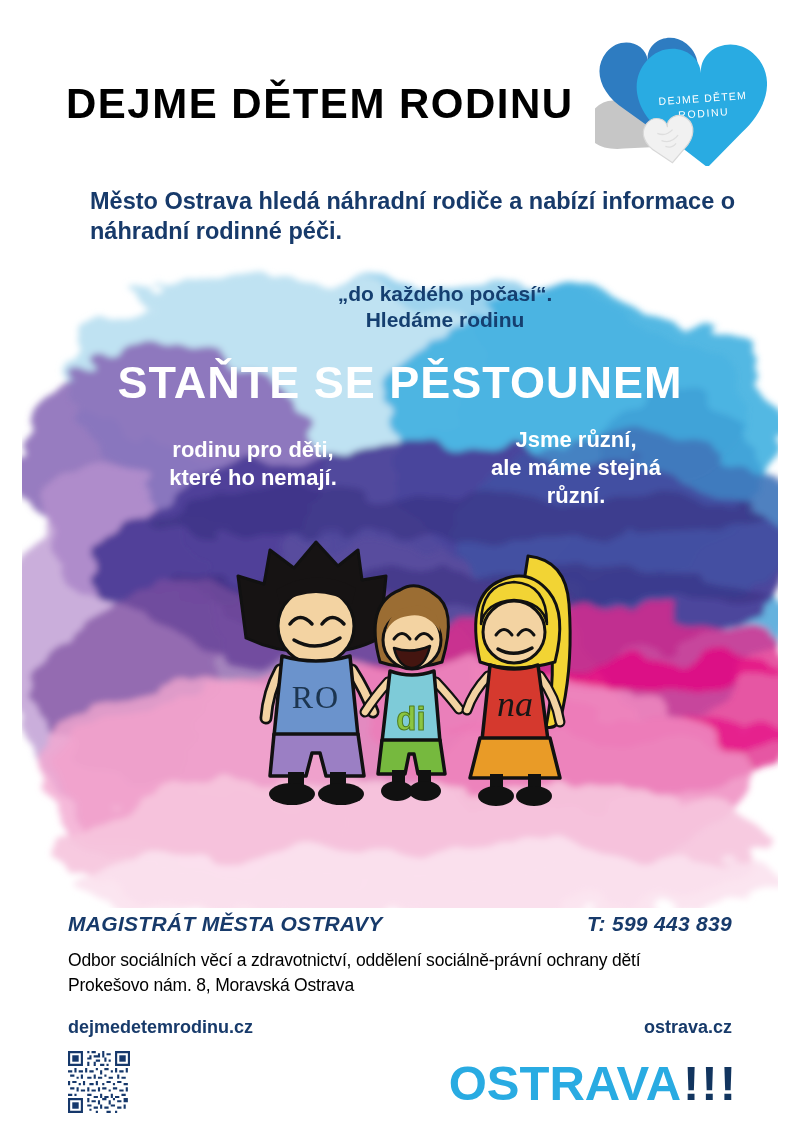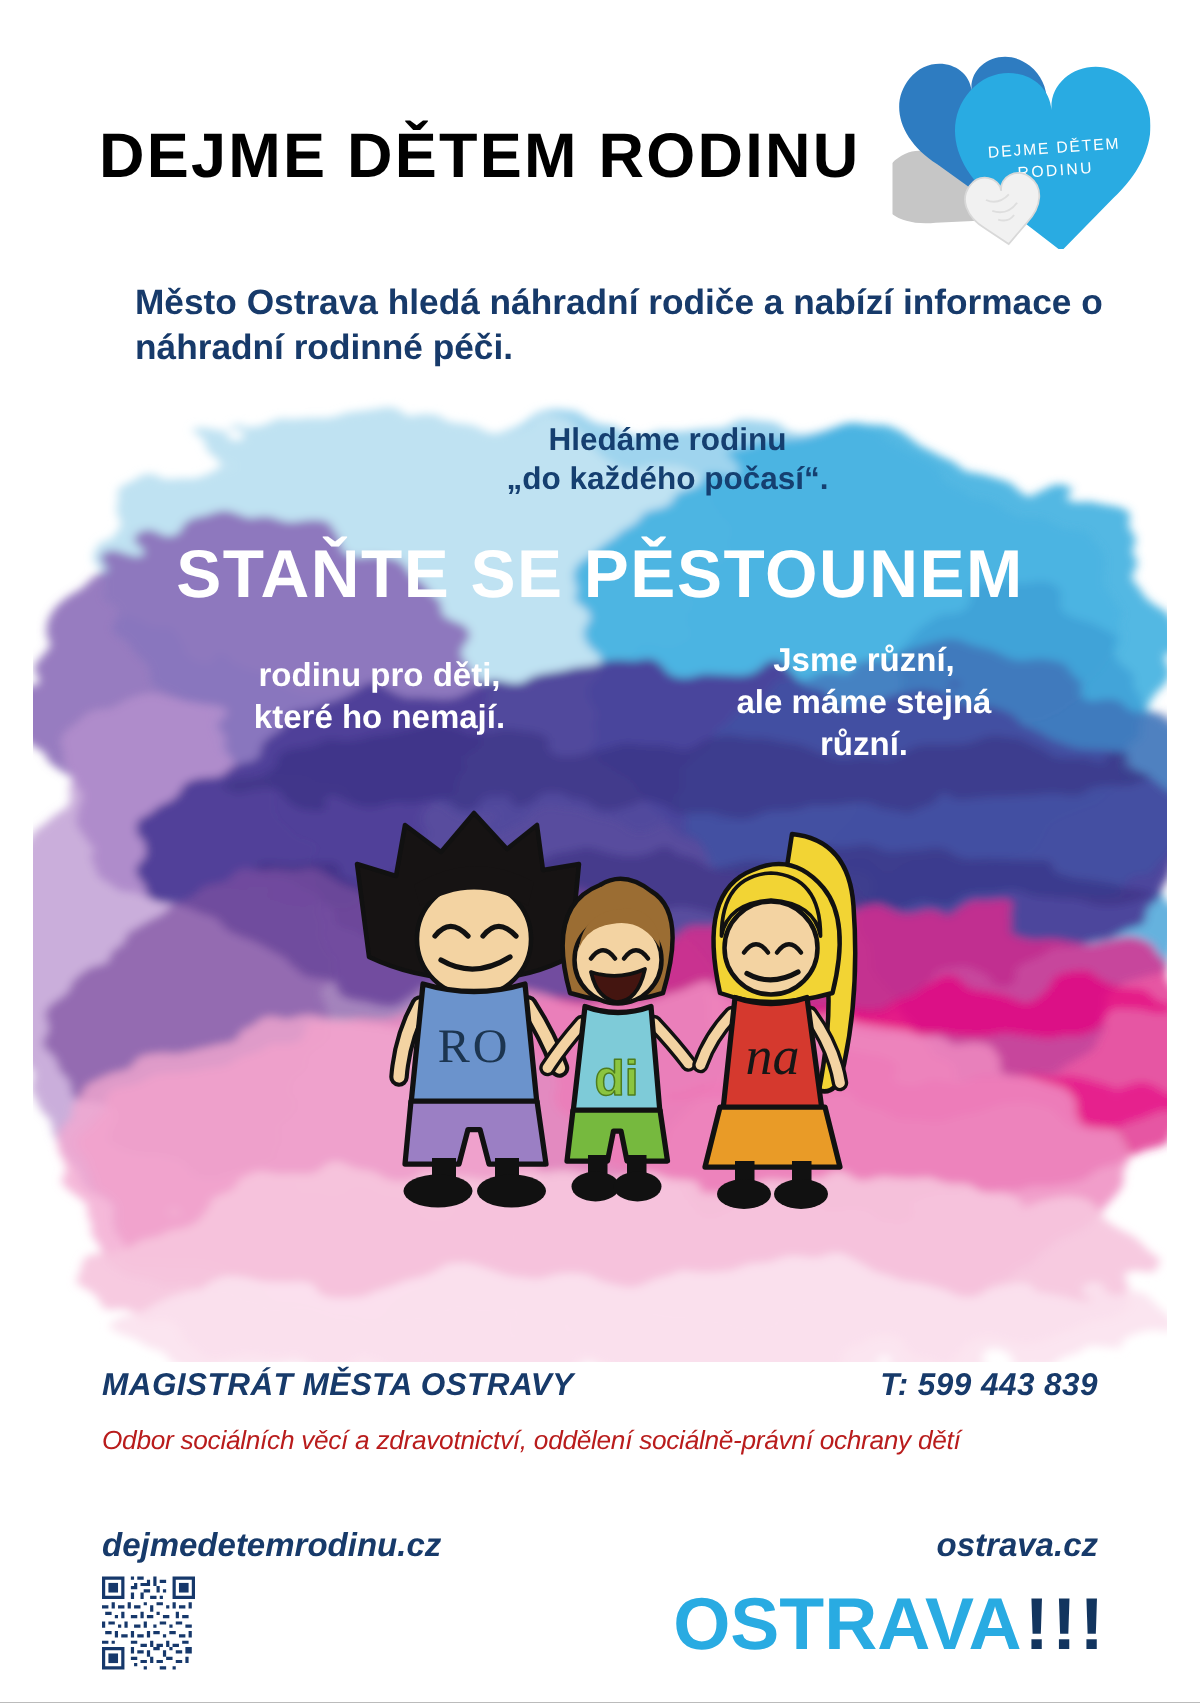--- a/index.html
+++ b/index.html
@@ -32,25 +32,25 @@
   .msg-left{left:125px;top:436px;width:256px;}
   .msg-right{left:448px;top:426px;width:256px;}
   .family{left:230px;top:540px;width:360px;height:272px;}
   
   .org-row{
     left:68px;top:912px;width:664px;display:flex;justify-content:space-between;
     font-size:21px;font-weight:800;color:#173a6a;letter-spacing:0.3px;font-style:italic;
   }
   .dept{
     left:68px;top:948px;width:680px;
-    font-size:17.5px;font-weight:400;line-height:25px;color:#b91c1c;letter-spacing:-0.2px;font-style:italic;
+    font-size:17.5px;font-weight:400;line-height:25px;color:#000000;letter-spacing:-0.2px;
   }
   .url-row{
     left:68px;top:1017px;width:664px;display:flex;justify-content:space-between;
-    font-size:22px;font-weight:800;color:#173a6a;font-style:italic;
+    font-size:18px;font-weight:800;color:#173a6a;
   }
   .url-row a{color:#173a6a;text-decoration:none;}
   .qr{left:68px;top:1050px;width:62px;height:64px;}
   .city-logo{
     right:62px;top:1057px;
     font-size:49px;font-weight:800;letter-spacing:0px;line-height:52px;white-space:nowrap;margin-left:33px;
   }
   .city-logo .city-name{color:#29abe2;}
   .city-logo .city-excl{color:#12355f;letter-spacing:2px;margin-left:2px;}
   .shirt-serif{font-family:"Liberation Serif", serif;}
@@ -105,22 +105,22 @@
       <ellipse cx="620" cy="420" rx="150" ry="15" fill="#e6007e" opacity="0.7"></ellipse>
       <ellipse cx="595" cy="468" rx="180" ry="13" fill="#e6007e" opacity="0.6"></ellipse>
       <ellipse cx="380" cy="520" rx="345" ry="110" fill="#ef8cc1" opacity="0.85"></ellipse>
       <ellipse cx="175" cy="520" rx="160" ry="95" fill="#f3a8cf" opacity="0.8"></ellipse>
       <ellipse cx="390" cy="590" rx="360" ry="70" fill="#f6c5dd" opacity="0.92"></ellipse>
       <ellipse cx="400" cy="626" rx="350" ry="38" fill="#fbe3ef" opacity="0.92"></ellipse>
     </g>
   </svg>
 
   <div class="abs tagline">
+    <div>„do každého počasí“.</div>
     <div>Hledáme rodinu</div>
-    <div>„do každého počasí“.</div>
   </div>
   <div class="abs headline">STAŇTE SE PĚSTOUNEM</div>
   <div class="abs msg msg-left">
     <div>rodinu pro děti,</div>
     <div>které ho nemají.</div>
   </div>
   <div class="abs msg msg-right">
     <div>Jsme různí,</div>
     <div>ale máme stejná</div>
     <div>různí.</div>
@@ -189,20 +189,21 @@
       <ellipse cx="304" cy="256" rx="18" ry="10" fill="#111"></ellipse>
     </g>
   </svg>
 
   <div class="abs org-row">
     <span>MAGISTRÁT MĚSTA OSTRAVY</span>
     <span>T: 599 443 839</span>
   </div>
   <div class="abs dept">
     <div>Odbor sociálních věcí a zdravotnictví, oddělení sociálně-právní ochrany dětí</div>
+    <div>Prokešovo nám. 8, Moravská Ostrava</div>
   </div>
   <div class="abs url-row">
     <a href="#">dejmedetemrodinu.cz</a>
     <a href="#">ostrava.cz</a>
   </div>
 
   <svg class="abs qr" viewBox="0 0 29 29">
     <rect x="0" y="0" width="29" height="29" fill="#ffffff"></rect>
     <g fill="#16386b">
       <path d="M0,0h7v7h-7z M1,1v5h5v-5z" fill-rule="evenodd"></path>

